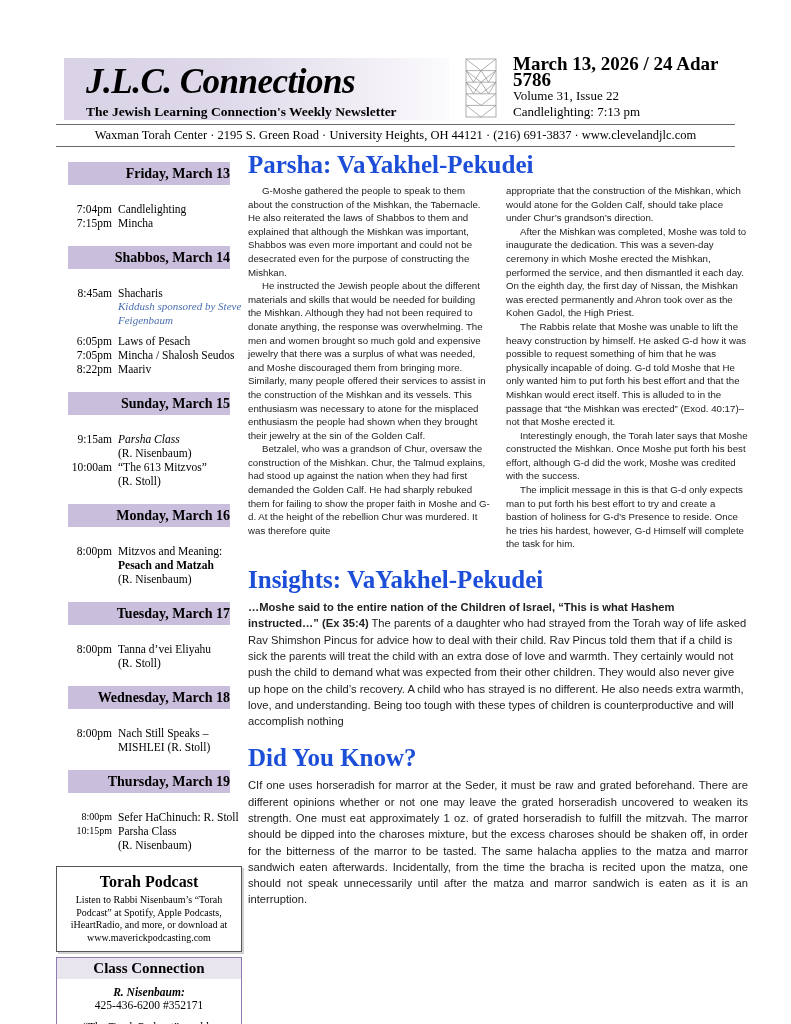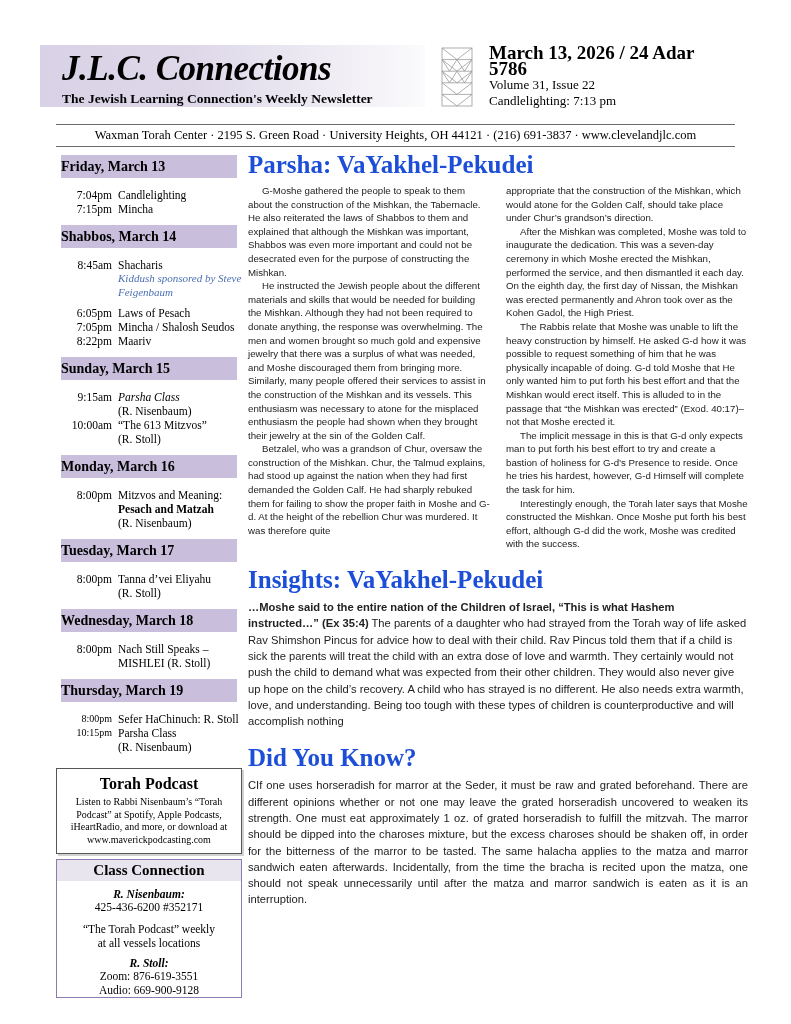--- a/index.html
+++ b/index.html
@@ -7,22 +7,22 @@
     width:791px;height:1024px;
     background:#ffffff;
     font-family:"Liberation Sans", sans-serif;
     color:#1a1a1a;
     overflow:hidden;
   }
   .page{position:relative;width:791px;height:1024px;box-sizing:border-box;padding:0;}
 
   
   .masthead{
-    position:absolute;left:40px;top:45px;width:679px;height:75px;
-    display:flex;align-items:flex-start;
+    position:absolute;left:64px;top:45px;width:679px;height:75px;
+    display:flex;align-items:flex-end;
   }
   .mast-left{
     width:385px;
     background:linear-gradient(to right,#d9d2e6 0%,#ded8e9 40%,#efecf4 75%,#fbfafc 100%);
     padding:4px 0 0 22px;box-sizing:border-box;
   }
   .jlc-title{
     font-family:"Liberation Serif", serif;
     font-weight:bold;font-style:italic;
     font-size:35px;line-height:40px;letter-spacing:-0.5px;
@@ -51,22 +51,22 @@
     font-family:"Liberation Serif", serif;font-size:12.5px;color:#000;
   }
 
   
   .sidebar{
     position:absolute;left:56px;top:150px;width:186px;
     font-family:"Liberation Serif", serif;color:#000;
   }
   .daybar{
     background:#c9bedc;
-    text-align:left;font-weight:bold;font-size:14px;line-height:19px;
-    padding:2px 0 2px 0;margin:5px;
+    text-align:right;font-weight:bold;font-size:14px;line-height:19px;
+    padding:2px 0 2px 0;margin:12px;
   }
   .events{padding:5px 0 4px 0;}
   .ev{display:flex;font-size:11.5px;line-height:14px;margin-bottom:0;}
   .ev .t{width:56px;text-align:right;padding-right:6px;flex:0 0 56px;white-space:nowrap;}
   .ev .d{flex:1;}
   .ev.sm .t{font-size:10px;}
   .ev .d em{font-style:italic;}
   .ev .d b{font-weight:bold;}
   .sponsor{color:#4a6fb3;font-style:italic;font-size:11px;line-height:13.5px;padding-left:62px;}
   .gap{height:7px;}
@@ -285,22 +285,22 @@
     <div class="cols">
       <div class="col body-txt">
         <p>G-Moshe gathered the people to speak to them about the construction of the Mishkan, the Tabernacle. He also reiterated the laws of Shabbos to them and explained that although the Mishkan was important, Shabbos was even more important and could not be desecrated even for the purpose of constructing the Mishkan.</p>
         <p>He instructed the Jewish people about the different materials and skills that would be needed for building the Mishkan. Although they had not been required to donate anything, the response was overwhelming. The men and women brought so much gold and expensive jewelry that there was a surplus of what was needed, and Moshe discouraged them from bringing more. Similarly, many people offered their services to assist in the construction of the Mishkan and its vessels. This enthusiasm was necessary to atone for the misplaced enthusiasm the people had shown when they brought their jewelry at the sin of the Golden Calf.</p>
         <p>Betzalel, who was a grandson of Chur, oversaw the construction of the Mishkan. Chur, the Talmud explains, had stood up against the nation when they had first demanded the Golden Calf. He had sharply rebuked them for failing to show the proper faith in Moshe and G-d. At the height of the rebellion Chur was murdered. It was therefore quite</p>
       </div>
       <div class="col body-txt">
         <p class="noind">appropriate that the construction of the Mishkan, which would atone for the Golden Calf, should take place under Chur’s grandson’s direction.</p>
         <p>After the Mishkan was completed, Moshe was told to inaugurate the dedication. This was a seven-day ceremony in which Moshe erected the Mishkan, performed the service, and then dismantled it each day. On the eighth day, the first day of Nissan, the Mishkan was erected permanently and Ahron took over as the Kohen Gadol, the High Priest.</p>
         <p>The Rabbis relate that Moshe was unable to lift the heavy construction by himself. He asked  G-d how it was possible to request something of him that he was physically incapable of doing. G-d told Moshe that He only wanted him to put forth his best effort and that the Mishkan would erect itself. This is alluded to in the passage that “the Mishkan was erected” (Exod. 40:17)– not that Moshe erected it.</p>
+        <p>Interestingly enough, the Torah later says that Moshe constructed the Mishkan. Once Moshe put forth his best effort, although G-d did the work, Moshe was credited with the success.</p>
         <p>The implicit message in this is that G-d only expects man to put forth his best effort to try and create a bastion of holiness for G-d’s Presence to reside. Once he tries his hardest, however, G-d Himself will complete the task for him.</p>
-        <p>Interestingly enough, the Torah later says that Moshe constructed the Mishkan. Once Moshe put forth his best effort, although G-d did the work, Moshe was credited with the success.</p>
       </div>
     </div>
 
     <div class="insights">
       <div class="sec-title">Insights: VaYakhel-Pekudei</div>
       <div class="ins-body"><b>…Moshe said to the entire nation of the Children of Israel, “This is what Hashem instructed…” (Ex 35:4)</b><span> The parents of a daughter who had strayed from the Torah way of life asked Rav Shimshon Pincus for advice how to deal with their child. Rav Pincus told them that if a child is sick the parents will treat the child with an extra dose of love and warmth. They certainly would not push the child to demand what was expected from their other children. They would also never give up hope on the child’s recovery. A child who has strayed is no different. He also needs extra warmth, love, and understanding. Being too tough with these types of children is counterproductive and will accomplish nothing</span></div>
     </div>
 
     <div class="dyk">
       <div class="sec-title">Did You Know?</div>

